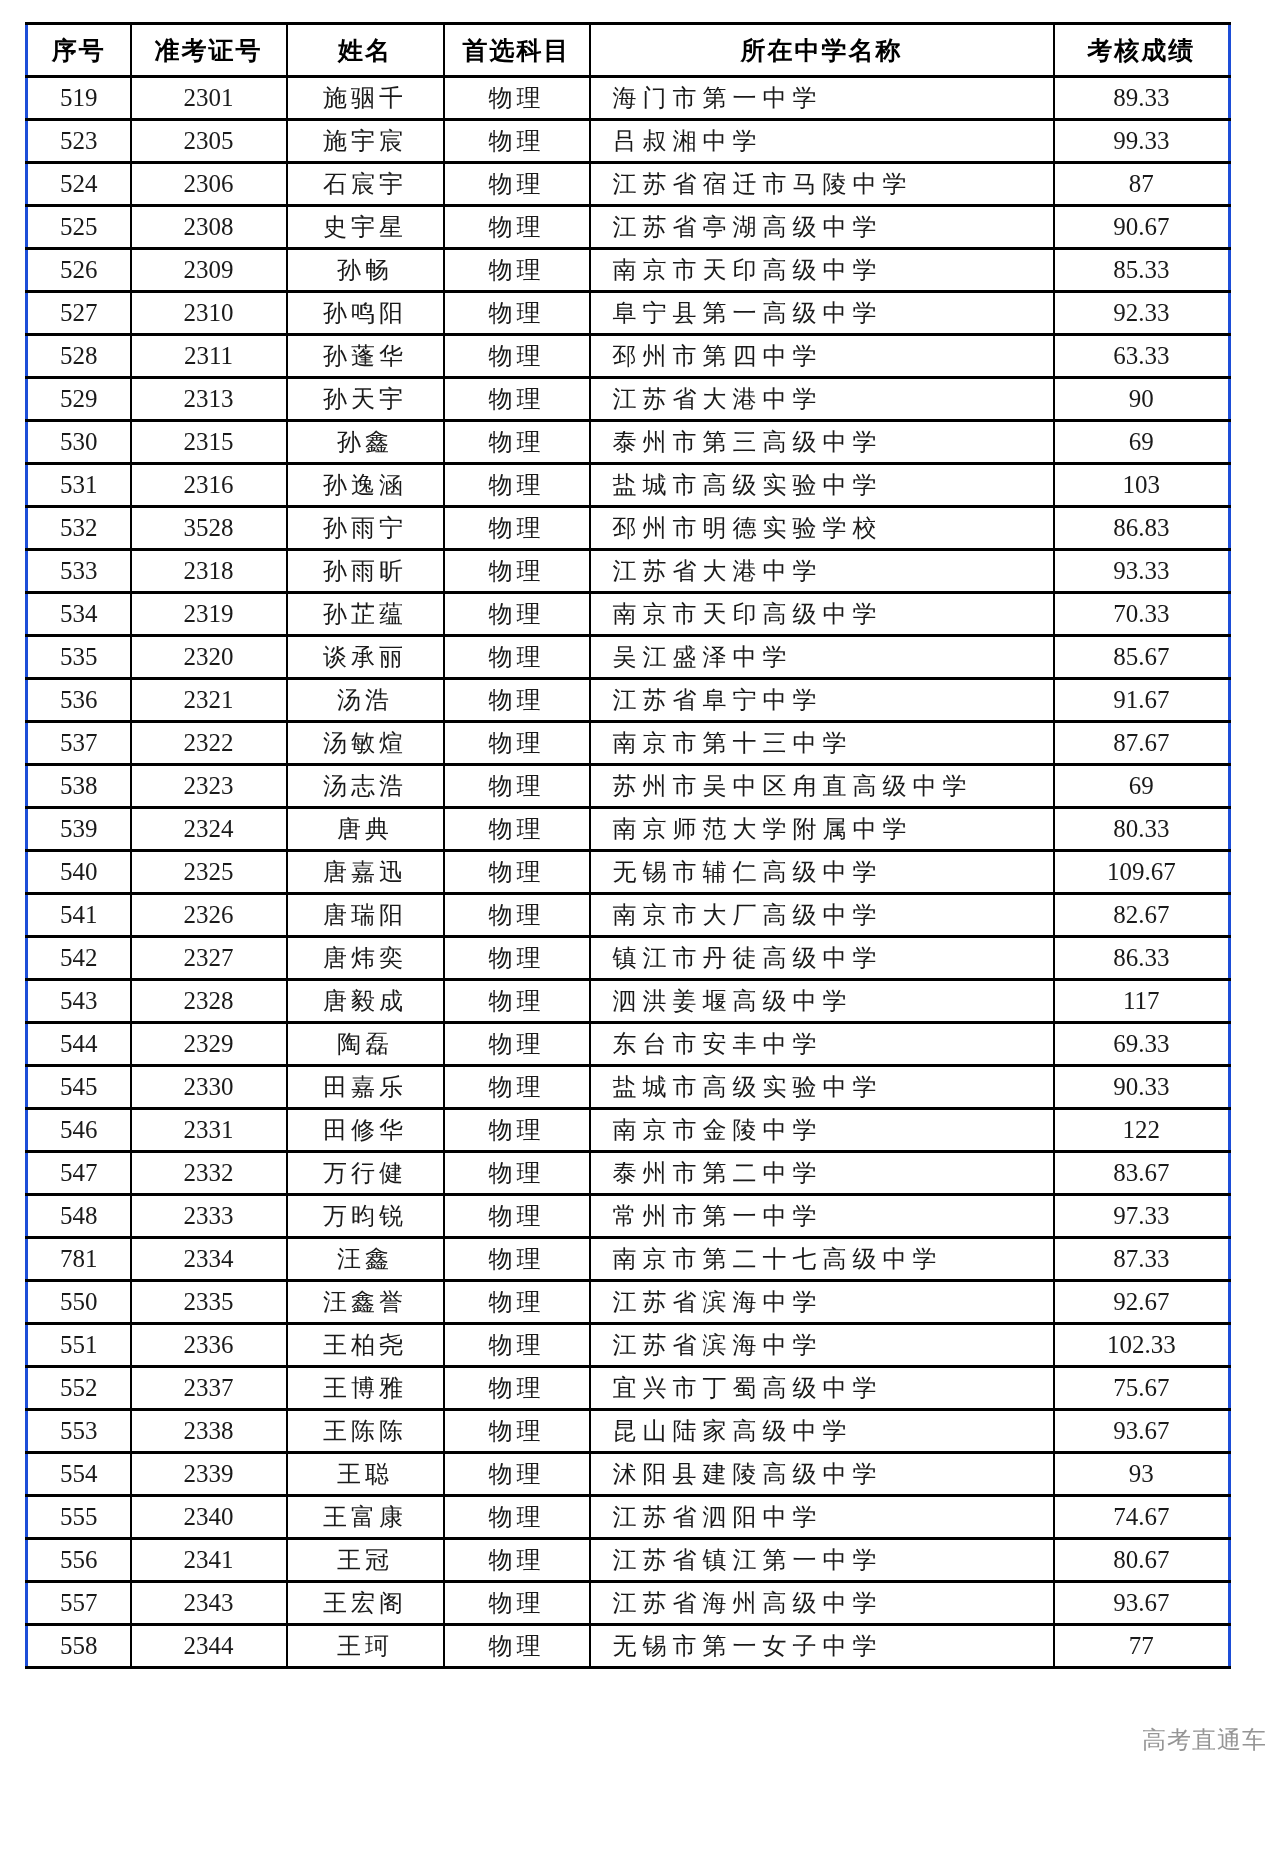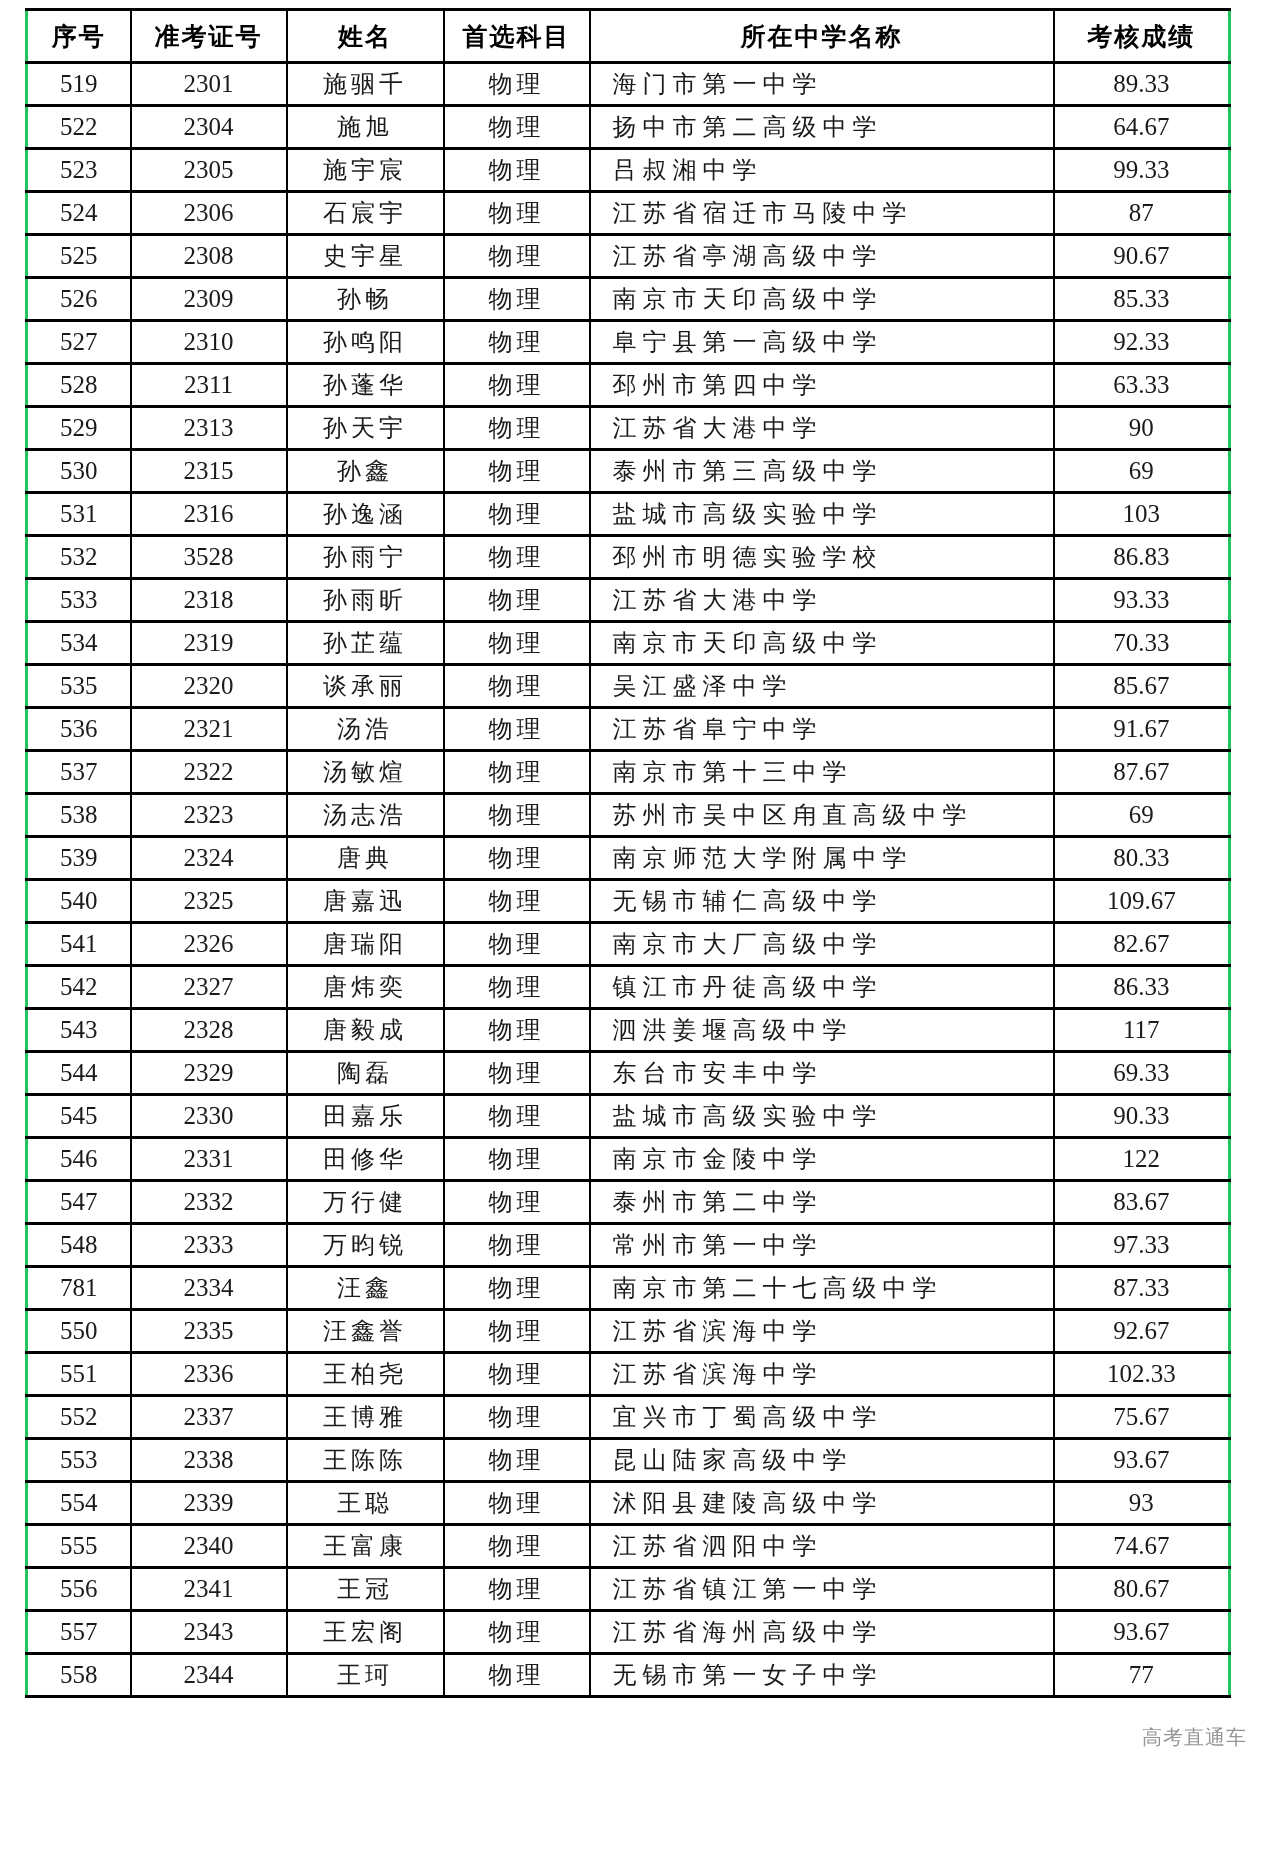--- a/index.html
+++ b/index.html
@@ -11,24 +11,24 @@
       width: 1280px;
       height: 1866px;
       position: relative;
       overflow: hidden;
       font-family: "Liberation Serif", "DejaVu Serif", serif;
       color: #111111;
     }
     #score-table {
       position: absolute;
       left: 25px;
-      top: 8px;
+      top: 22px;
       border-collapse: collapse;
       table-layout: fixed;
-      border: 3px solid #22c55e;
+      border: 3px solid #1d4ed8;
     }
     #score-table th,
     #score-table td {
       border-left: 2px solid #000;
       border-right: 2px solid #000;
       border-top: 3px solid #000;
       border-bottom: 3px solid #000;
       padding: 0;
       white-space: nowrap;
       overflow: hidden;
@@ -67,21 +67,21 @@
     col.c-id { width: 156px; }
     col.c-name { width: 157px; }
     col.c-subj { width: 146px; }
     col.c-school { width: 464px; }
     col.c-score { width: 176px; }
     .watermark {
       position: absolute;
       left: 1142px;
       top: 1724px;
       font-family: "DejaVu Sans", sans-serif;
-      font-size: 20px;
+      font-size: 24px;
       color: rgba(130,130,130,0.85);
       letter-spacing: 1px;
     }
   </style>
 </head>
 <body>
 
 <table id="score-table">
   <colgroup>
     <col class="c-seq">
@@ -104,28 +104,20 @@
   <tbody id="table-body">
       <tr>
         <td>519</td>
         <td>2301</td>
         <td class="name">施骃千</td>
         <td class="subject">物理</td>
         <td class="school">海门市第一中学</td>
         <td>89.33</td>
       </tr>
       <tr>
-        <td>522</td>
-        <td>2304</td>
-        <td class="name">施旭</td>
-        <td class="subject">物理</td>
-        <td class="school">扬中市第二高级中学</td>
-        <td>64.67</td>
-      </tr>
-      <tr>
         <td>523</td>
         <td>2305</td>
         <td class="name">施宇宸</td>
         <td class="subject">物理</td>
         <td class="school">吕叔湘中学</td>
         <td>99.33</td>
       </tr>
       <tr>
         <td>524</td>
         <td>2306</td>

